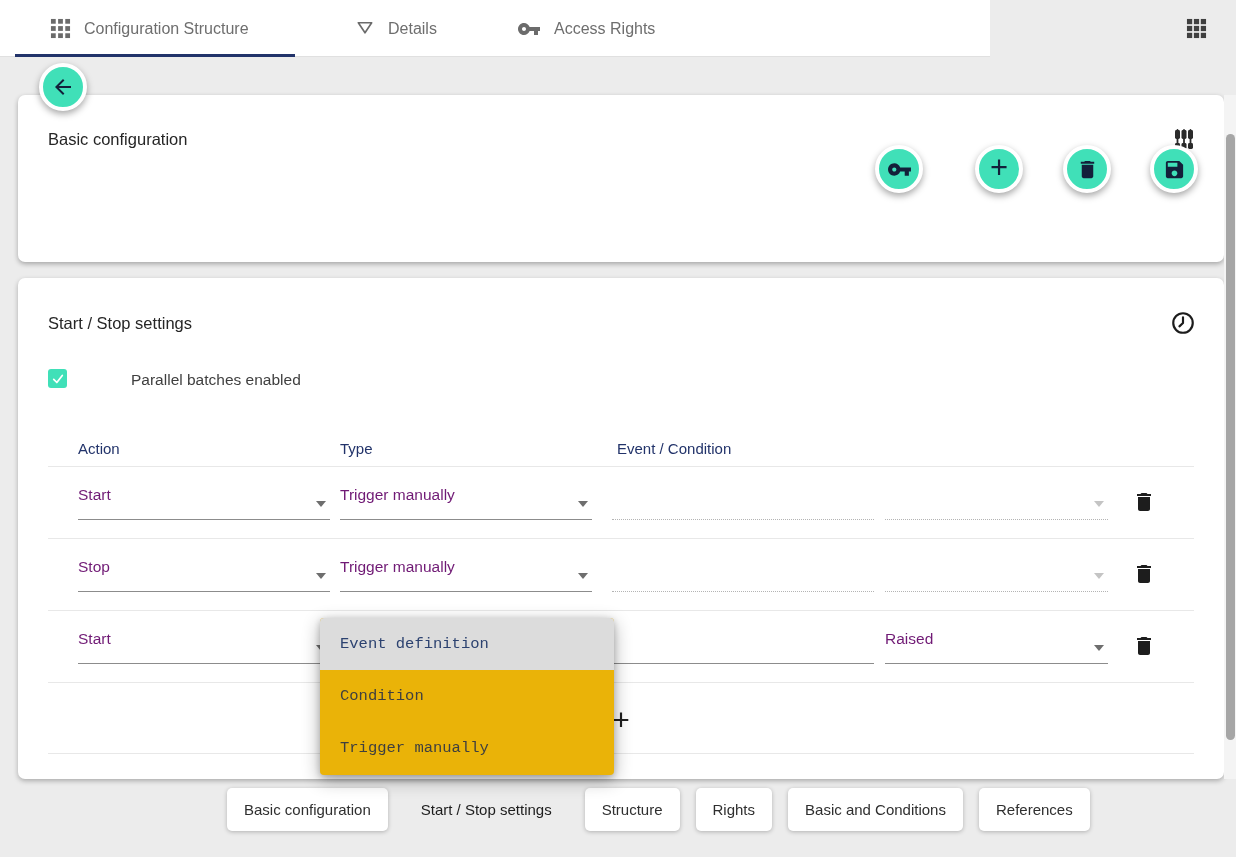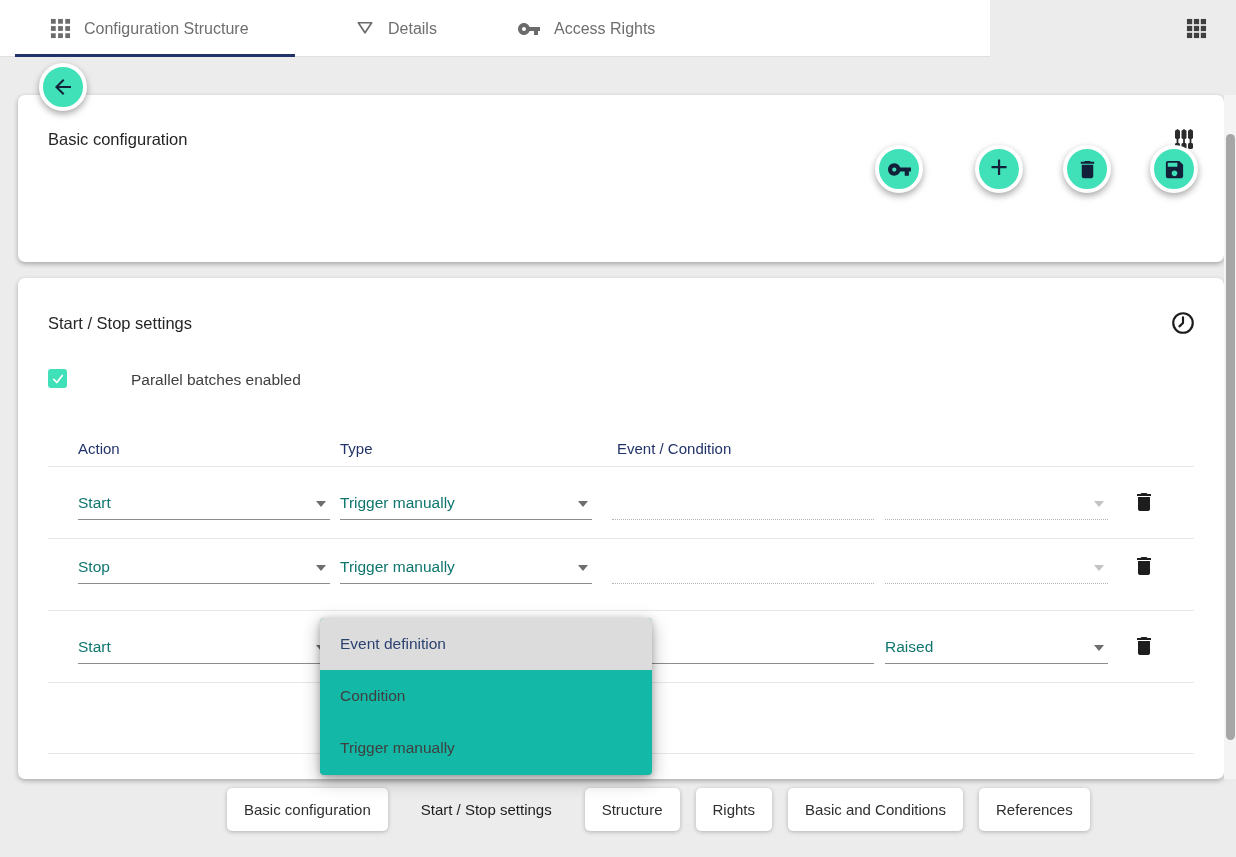--- a/index.html
+++ b/index.html
@@ -36,37 +36,37 @@
   .panel-title { position:absolute; left:30px; top:36px; font-size:16.5px; color:#262626; }
   .clock-btn { position:absolute; right:28px; top:32px; width:26px; height:26px; cursor:pointer; }
   .checkbox { position:absolute; left:30px; top:91px; width:19px; height:19px; border-radius:3px; background:#40E0B8;
               display:flex; align-items:center; justify-content:center; cursor:pointer; }
   .checkbox-label { position:absolute; left:65px; top:93px; font-size:15.5px; color:#3f3f3f;margin-left:48px; }
 
   .th { position:absolute; top:162px; font-size:15px; font-weight:400; color:#22336A; }
   .divider { position:absolute; left:30px; width:1146px; height:1px; background:#e8e8e8; }
 
   .trow { position:absolute; left:0; width:1206px; height:72px; }
-  .field { position:absolute; top:20px; height:34px; display:flex; align-items:center; font-size:15.5px; color:#0f766e; }
+  .field { position:absolute; top:20px; height:34px; display:flex; font-size:15.5px; color:#701a75; }
   .field.solid { border-bottom:1px solid #8c8c8c; cursor:pointer; }
   .field.dotted { border-bottom:1px dotted #b4b4b4; cursor:pointer; }
   .caret { position:absolute; right:4px; top:50%; margin-top:-2px; width:0; height:0;
            border-left:5px solid transparent; border-right:5px solid transparent; border-top:6px solid #6e6e6e; }
   .caret.light { border-top-color:#c4c4c4; }
   .col1 { left:60px; width:252px; }
   .col2 { left:322px; width:252px; }
   .col3 { left:594px; width:262px; }
   .col4 { left:867px; width:223px; }
   .row-trash { position:absolute; left:1114px; top:23px; width:24px; height:26px; cursor:pointer; }
   .add-row-plus { position:absolute; left:0; width:1206px; top:427px; text-align:center; font-size:30px; font-weight:300;
                   color:#1f1f1f; line-height:1; cursor:pointer; }
 
   
-  .dropdown-panel { position:absolute; left:320px; top:618px; width:332px; height:157px; background:#14b8a6; border-radius:4px;
-                    box-shadow:0 5px 18px rgba(0,0,0,0.32), 0 2px 6px rgba(0,0,0,0.2); z-index:40; overflow:hidden; }
+  .dropdown-panel { position:absolute; left:320px; top:618px; width:294px; height:157px; background:#eab308; border-radius:4px;
+                    box-shadow:0 5px 18px rgba(0,0,0,0.32), 0 2px 6px rgba(0,0,0,0.2); z-index:40; overflow:hidden;font-family:Liberation Mono, monospace; }
   .dd-item { height:52px; display:flex; align-items:center; padding-left:20px; font-size:15.5px; color:#3f3f3f; cursor:pointer; }
   .dd-item.selected { background:#dcdcdc; color:#2c4270; }
 
   
   .footer-tabs { position:absolute; left:227px; top:788px; height:43px; display:flex; gap:16px; z-index:5; }
   .fbtn { height:43px; display:flex; align-items:center; padding:0 17px; background:#ffffff; border-radius:5px;
           box-shadow:0 1px 4px rgba(0,0,0,0.25); font-size:15px; color:#2f2f2f; white-space:nowrap; cursor:pointer; }
   .fbtn.active { background:transparent; box-shadow:none; color:#1d1d1d; }
 
   
@@ -201,21 +201,21 @@
       <div class="field dotted col4">
         <span></span>
         <span class="caret light"></span>
       </div>
       <svg class="row-trash" viewBox="0 0 24 24">
         <path fill="#1d1d1d" d="M6 19c0 1.1.9 2 2 2h8c1.1 0 2-.9 2-2V7H6v12zM19 4h-3.5l-1-1h-5l-1 1H5v2h14V4z"></path>
       </svg>
     </div>
     <div class="divider" style="top:260px;"></div>
 
-    <div class="trow" style="top:252px;">
+    <div class="trow" style="top:260px;">
       <div class="field solid col1">
         <span>Stop</span>
         <span class="caret"></span>
       </div>
       <div class="field solid col2">
         <span>Trigger manually</span>
         <span class="caret"></span>
       </div>
       <div class="field dotted col3">
         <span></span>

